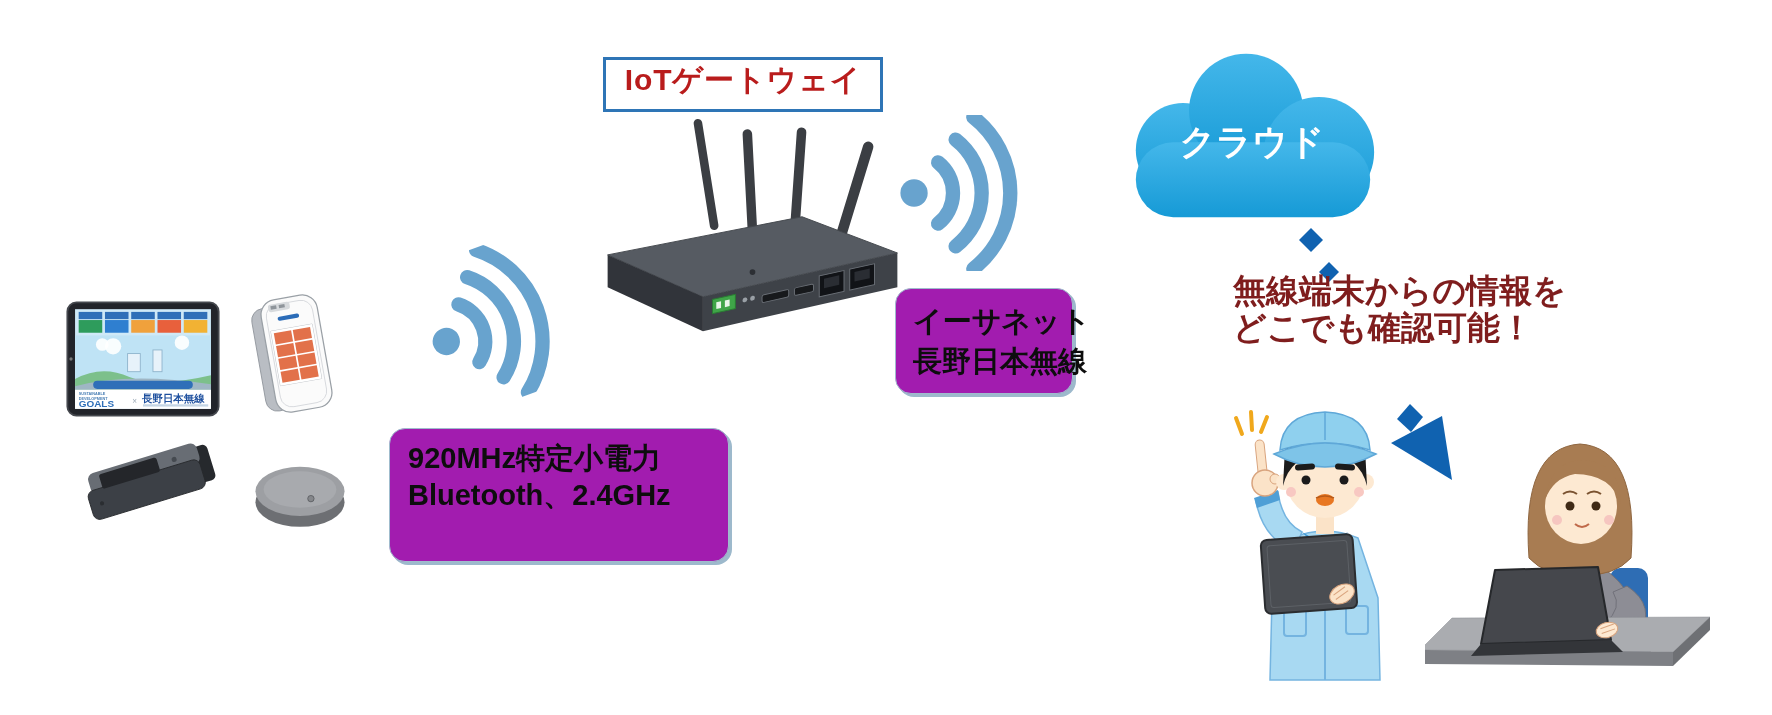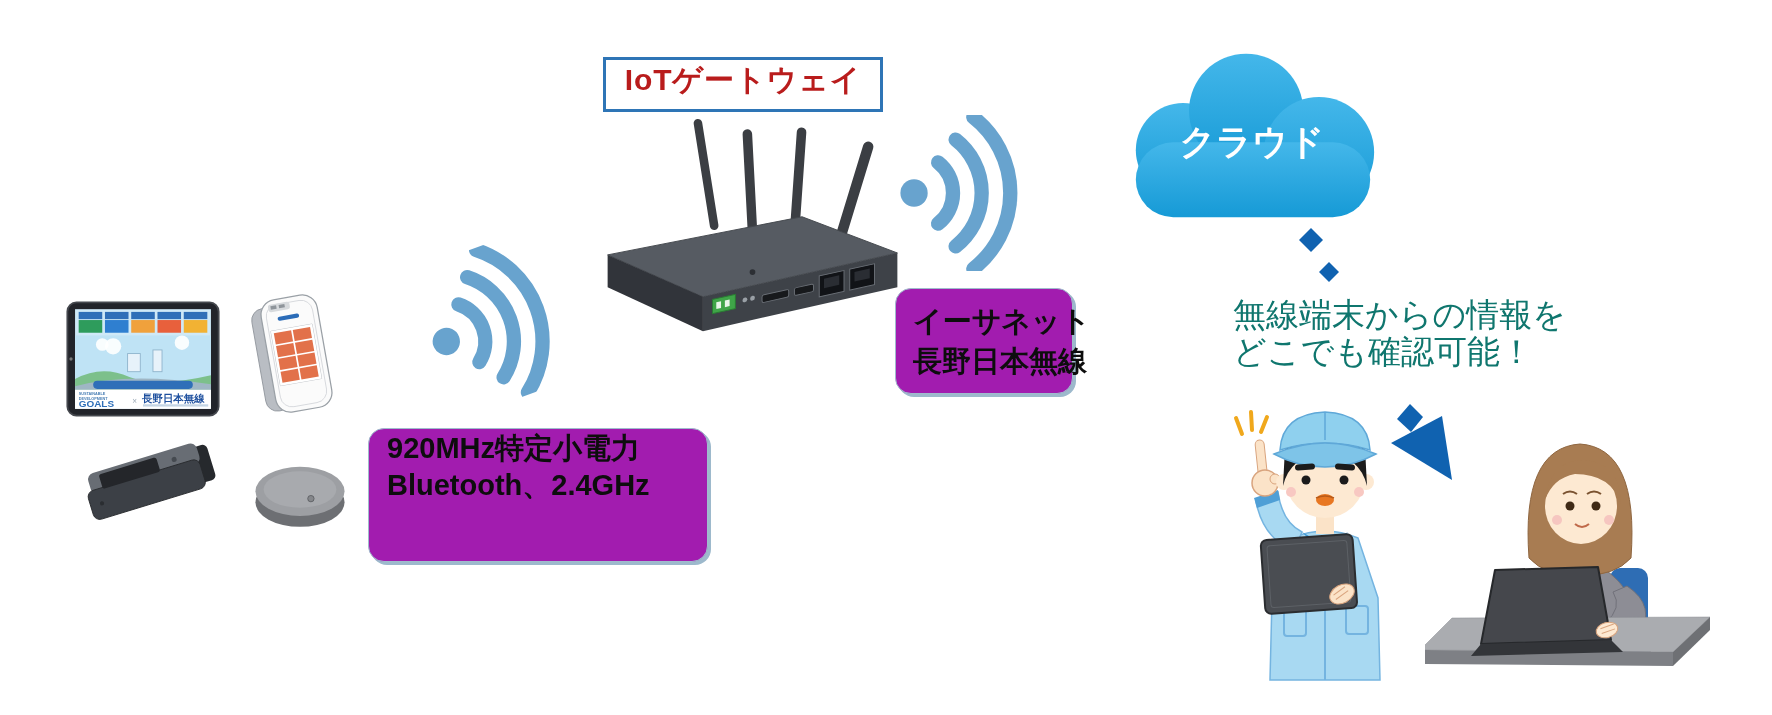--- a/index.html
+++ b/index.html
@@ -13,24 +13,24 @@
     font-weight:700;display:flex;align-items:flex-start;justify-content:center;
     box-sizing:border-box;white-space:nowrap;
   }
   .node-box.terminals{left:52px;top:197px;width:314px;height:53px;font-size:30px;letter-spacing:.45em;text-indent:.45em;}
   .node-box.gateway{left:603px;top:57px;width:280px;height:55px;font-size:30px;letter-spacing:.03em;}
   .callout{
     position:absolute;background:#a21caf;border:1px solid #9fbccd;border-radius:16px;
     color:#0d0d0d;font-weight:700;box-shadow:3px 3px 0 #9db9cc;box-sizing:border-box;
   }
   .callout .line{display:block;white-space:nowrap;}
-  .callout.wireless{left:368px;top:428px;width:340px;height:134px;padding:1px 18px;font-size:29px;line-height:37px;}
+  .callout.wireless{left:389px;top:428px;width:340px;height:134px;padding:11px 18px;font-size:29px;line-height:37px;}
   .callout.wan{left:895px;top:288px;width:178px;height:106px;padding:12px 17px;font-size:29px;line-height:40px;}
   .note{
-    position:absolute;left:1233px;top:296px;color:#0f766e;font-weight:400;
+    position:absolute;left:1233px;top:272px;color:#7f1d1d;font-weight:700;
     font-size:33px;line-height:37px;white-space:nowrap;
   }
   .note .line{display:block;}
   svg{display:block;}
   .wifi-left{left:422px;top:245px;transform:rotate(-20deg);}
   .wifi-right{left:893px;top:115px;}
 </style>
 </head>
 <body>
 

